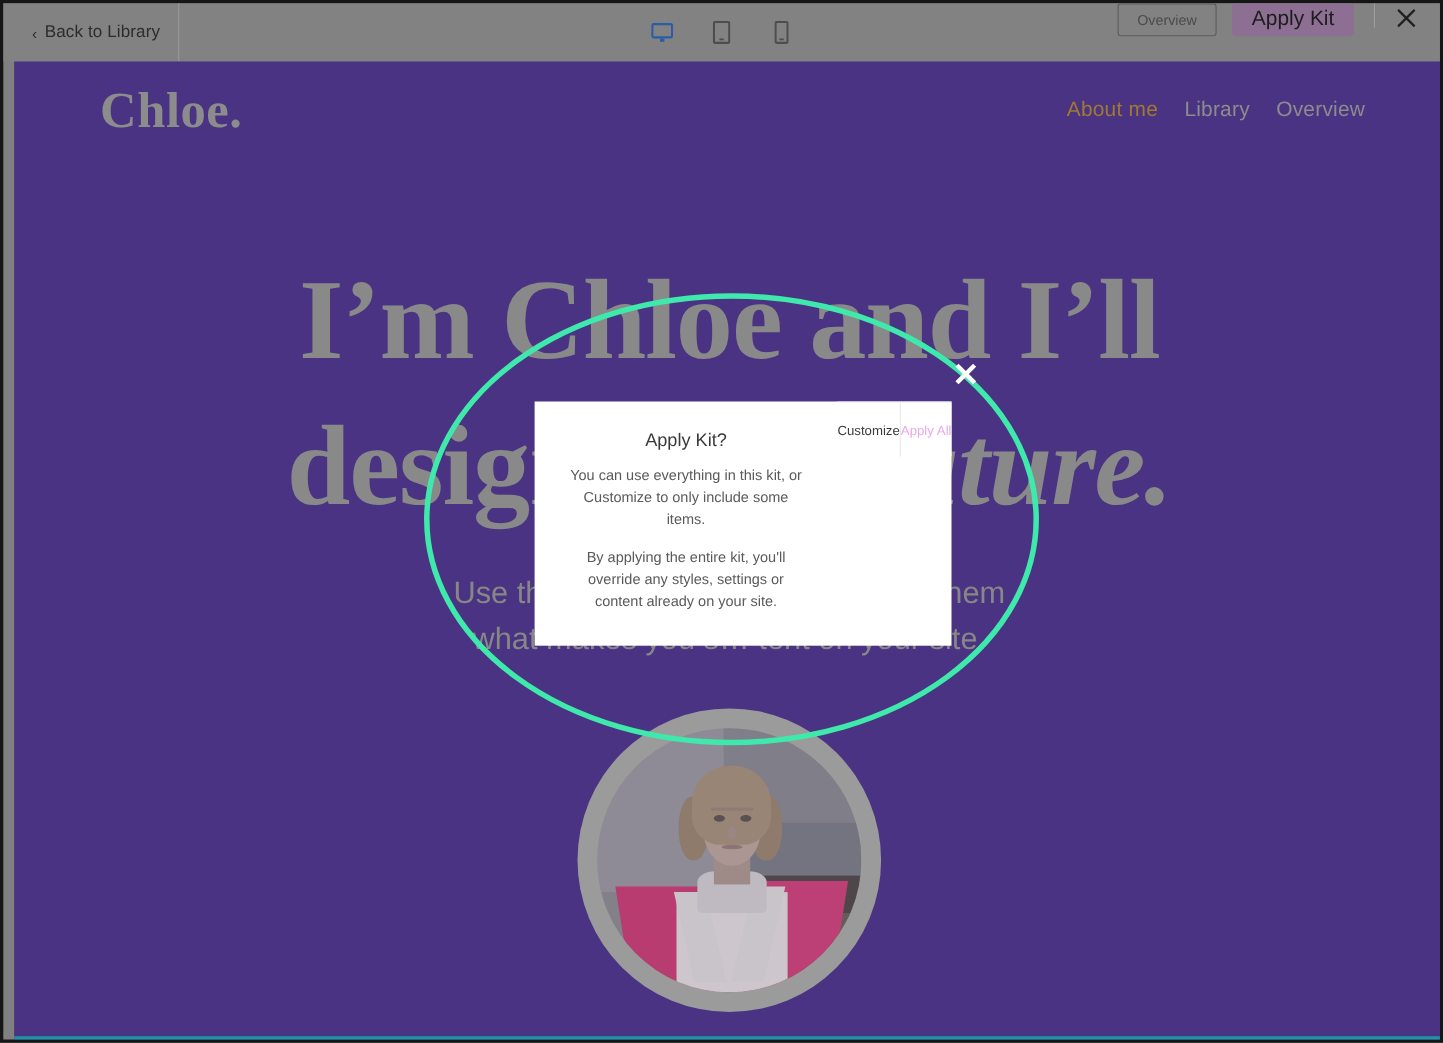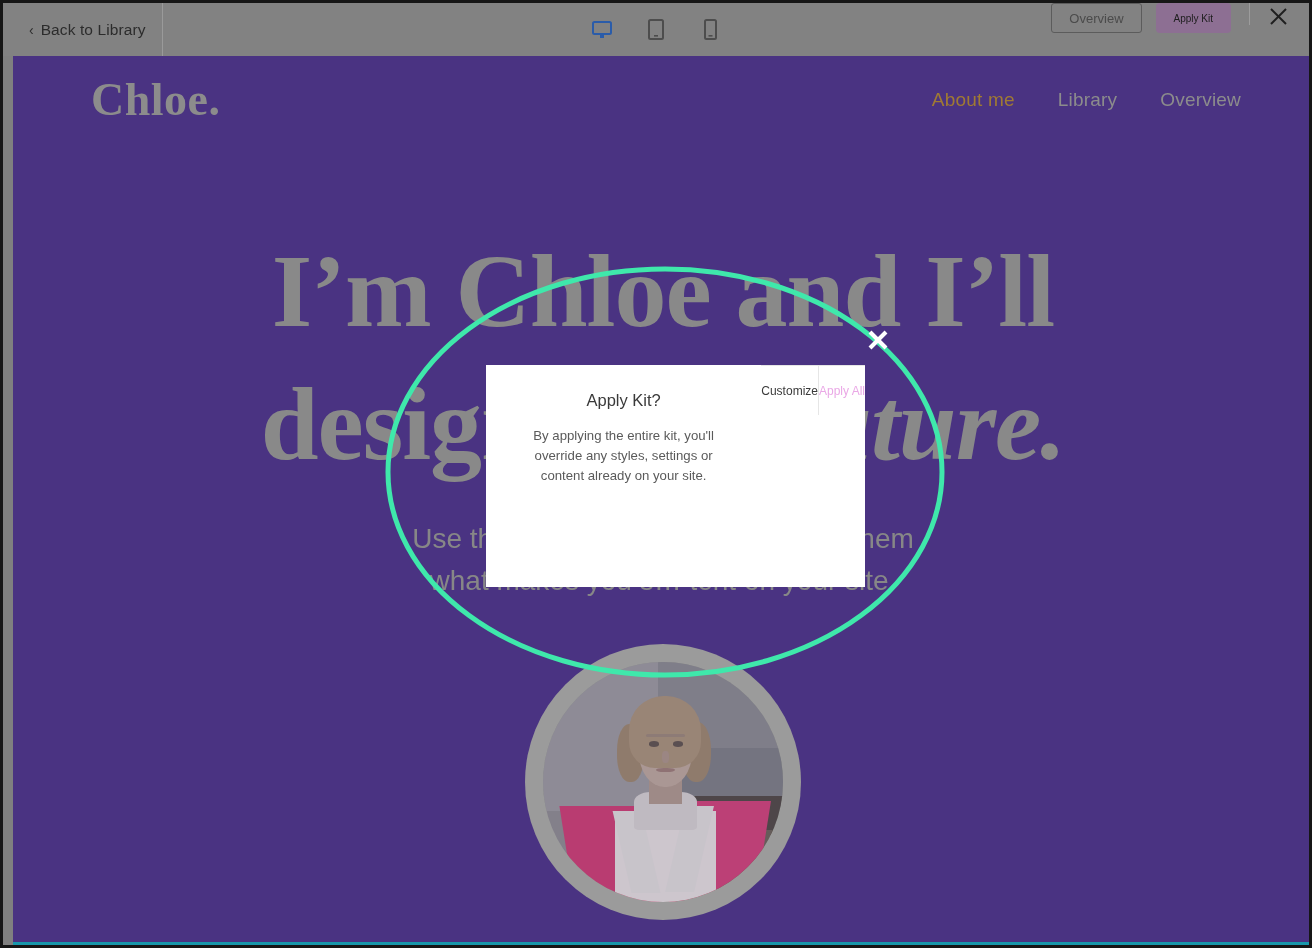--- a/index.html
+++ b/index.html
@@ -97,21 +97,21 @@
     border: 1px solid #5c5c5c;
     border-radius: 3px;
     cursor: pointer;
     white-space: nowrap;
   }
   .btn-applykit {
     height: 30px;
     margin-left: 14px;
     padding: 0 18px;
     display: flex; align-items: center;
-    font-size: 10px;
+    font-size: 19px;
     color: #1d1d1d;
     background: #8d6f93;
     border: none;
     border-radius: 4px;
     cursor: pointer;
     white-space: nowrap;
   }
   .tb-sep {
     width: 1px; height: 22px;
     background: #9c9c9c;
@@ -161,21 +161,21 @@
     font-family: "Liberation Serif", serif;
     font-weight: bold;
     font-size: 46px;
     color: #8c8c8c;
     letter-spacing: .5px;
     line-height: 1;
   }
   .nav-links {
     display: flex;
     align-items: center;
-    gap: 43px;
+    gap: 24px;
   }
   .nav-link {
     font-size: 19px;
     color: #8c8c8c;
     cursor: pointer;
     letter-spacing: .2px;
   }
   .nav-link.active { color: #a07a33; }
 
   
@@ -405,20 +405,21 @@
           <div class="ph-mouth"></div>
           <div class="ph-tint"></div>
         </div>
       </div>
 
     </div>
 
     <div class="modal" style="left:473px; top:309px;">
       <div class="modal-body">
         <h2 class="modal-title">Apply Kit?</h2>
+        <p class="modal-p">You can use everything in this kit, or Customize to only include some items.</p>
         <p class="modal-p second">By applying the entire kit, you'll override any styles, settings or content already on your site.</p>
       </div>
       <div class="modal-actions">
         <div class="modal-btn customize">Customize</div>
         <div class="modal-btn applyall">Apply All</div>
       </div>
     </div>
   </div>
 
   <svg class="anno" viewBox="0 0 1312 948">

